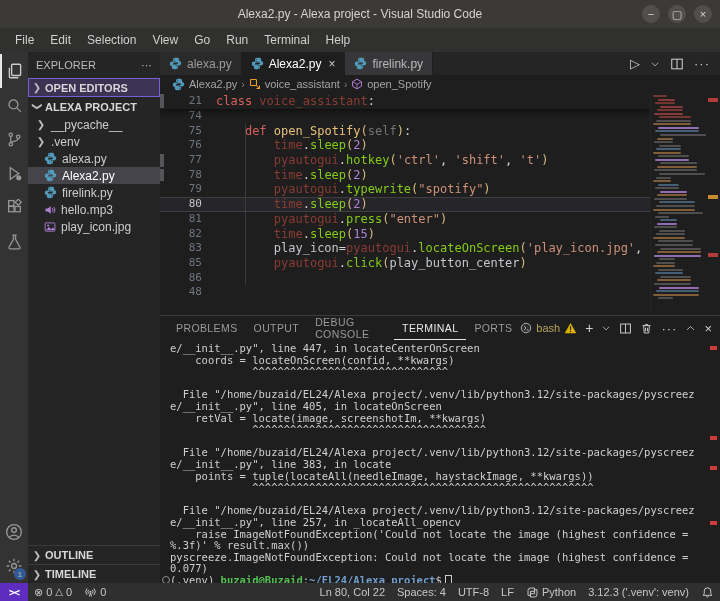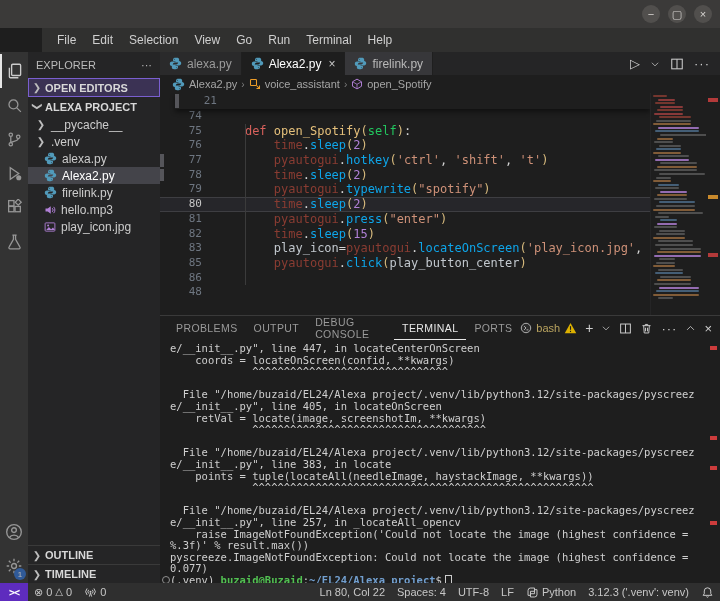--- a/index.html
+++ b/index.html
@@ -9,21 +9,21 @@
     font-family:"Liberation Sans","DejaVu Sans",sans-serif;
     background:#1e1e1e; color:#cccccc; font-size:12px;
   }
   
   .titlebar { height:28px; background:#3b3a39; display:flex; align-items:center; justify-content:center; position:relative; }
   .titlebar .title { color:#d6d3d0; font-size:12px; }
   .win-btns { position:absolute; right:8px; top:5px; display:flex; gap:8px; }
   .win-btn { width:18px; height:18px; border-radius:50%; background:#514f4d; color:#d8d5d2; font-size:11px;
              display:flex; align-items:center; justify-content:center; line-height:1; }
   
-  .menubar { height:24px; background:#30302f; display:flex; align-items:center; padding-left:8px; gap:2px;margin-left:42px; }
+  .menubar { height:24px; background:#30302f; display:flex; align-items:center; padding-left:8px; gap:2px; }
   .menu-item { padding:2px 7px; color:#cfcfcf; font-size:12px; border-radius:3px; }
   
   .main { display:flex; height:531px; }
   .activitybar { width:28px; background:#333333; display:flex; flex-direction:column; align-items:center; padding-top:2px; }
   .act-item { width:28px; height:34px; display:flex; align-items:center; justify-content:center; position:relative; opacity:.65; }
   .act-item.active { opacity:1; border-left:2px solid #e7e7e7; }
   .act-spacer { flex:1; }
   .act-badge { position:absolute; right:2px; bottom:3px; background:#2f6fce; color:#fff; font-size:8px; width:12px; height:12px;
                border-radius:50%; display:flex; align-items:center; justify-content:center; }
   
@@ -47,32 +47,32 @@
   .tab-fill { flex:1; }
   .ed-actions { display:flex; align-items:center; gap:10px; padding:0 10px; color:#cfcfcf; }
   .breadcrumb { height:18px; display:flex; align-items:center; gap:4px; padding-left:12px; font-size:11px; color:#a5a5a5; background:#1e1e1e; }
   .bc-sep { color:#7e7e7e; font-size:10px; }
   .bc-item { display:flex; align-items:center; gap:4px; }
   
   .code-area { height:222px; position:relative; background:#1e1e1e; overflow:hidden;
                font-family:"DejaVu Sans Mono","Liberation Mono",monospace; }
   .code-scroll { position:absolute; inset:0; right:70px; overflow:hidden; }
   .code-line { height:14.7px; line-height:14.7px; display:flex; white-space:pre; font-size:12px; position:relative; }
-  .code-line.sticky { height:16px; line-height:16px; background:#1e1e1e; box-shadow:0 3px 5px rgba(0,0,0,.45); position:relative; z-index:3;margin-left:15px; }
+  .code-line.sticky { height:16px; line-height:16px; background:#1e1e1e; box-shadow:0 3px 5px rgba(0,0,0,.45); position:relative; z-index:3; }
   .gut { width:56px; flex:none; text-align:right; padding-right:14px; color:#6e7681; font-size:11px; position:relative; }
   .code-line.current .gut { color:#c6c6c6; }
   .gutmark { position:absolute; left:0; top:1px; bottom:1px; width:4px; background:#55555a; }
   .ctext { white-space:pre; }
   .code-line.current { background:#26262a; }
   .code-line.current:before { content:""; position:absolute; left:0; right:0; top:0; border-top:1px solid #3e3e42; }
   .code-line.current:after  { content:""; position:absolute; left:0; right:0; bottom:0; border-bottom:1px solid #3e3e42; }
   .indent-guide { position:absolute; left:85px; top:31px; bottom:30px; width:1px; background:#3b3b3b; z-index:1; }
-  .tk-kw{color:#d8615c} .tk-fn{color:#e5c07b} .tk-mod{color:#8a3c32} .tk-meth{color:#0ea5e9}
+  .tk-kw{color:#d8615c} .tk-fn{color:#e5c07b} .tk-mod{color:#8a3c32} .tk-meth{color:#84cc16}
   .tk-str{color:#ce9178} .tk-num{color:#b180d7} .tk-var{color:#c2c8ce} .tk-p{color:#d4d4d4}
-  .tk-par{color:#d7ba7d} .tk-self{color:#22c55e}
+  .tk-par{color:#d7ba7d} .tk-self{color:#737373}
   
   .minimap { position:absolute; top:0; right:14px; width:56px; bottom:0; background:#1e1e1e; border-left:1px solid #252526; z-index:4; padding:2px 2px; }
   .mm-row { height:2px; margin-bottom:1.55px; border-radius:1px; }
   .ed-sb { position:absolute; top:0; right:0; width:14px; bottom:0; background:#1e1e1e; z-index:4; }
   .ed-sb .mark { position:absolute; left:2px; right:2px; height:4px; }
   
   .panel { height:268px; background:#1e1e1e; border-top:1px solid #3a3a3a; display:flex; flex-direction:column; position:relative; }
   .panel-header { height:24px; display:flex; align-items:center; padding:0 8px; }
   .ptab { font-size:10.5px; letter-spacing:.4px; color:#9a9a9a; padding:0 8px; height:100%; display:flex; align-items:center; }
   .ptab.active { color:#e7e7e7; border-bottom:1px solid #e7e7e7; }
@@ -95,20 +95,21 @@
   .sb-fill { flex:1; }
   .icon { display:inline-flex; align-items:center; justify-content:center; line-height:1; }
   svg { display:block; }
 </style>
 </head>
 <body>
 
 <div id="window">
 
   <div class="titlebar">
+    <span class="title">Alexa2.py - Alexa project - Visual Studio Code</span>
     <div class="win-btns">
       <span class="win-btn">−</span>
       <span class="win-btn">▢</span>
       <span class="win-btn">×</span>
     </div>
   </div>
 
   <div class="menubar" id="menubar">
       <span class="menu-item">File</span>
       <span class="menu-item">Edit</span>
@@ -357,21 +358,21 @@
                 <path d="M2.5 5.2 8 8.4l5.5-3.2M8 8.4V14" stroke="#b180d7" stroke-width="1.1" fill="none"></path>
               </svg>
             </span>
             <span>open_Spotify</span>
           </span>
         </div>
 
       <div class="code-area">
         <div class="indent-guide"></div>
         <div class="code-scroll" id="code">
-            <div class="code-line sticky"><span class="gut">21<span class="gutmark"></span></span></div>
+            <div class="code-line sticky"><span class="gut">21<span class="gutmark"></span></span><span class="ctext"><span class="tk-kw">class</span><span class="tk-p"> </span><span class="tk-mod">voice_assistant</span><span class="tk-p">:</span></span></div>
             <div class="code-line"><span class="gut">74</span><span class="ctext"></span></div>
             <div class="code-line"><span class="gut">75</span><span class="ctext"><span class="tk-p">    </span><span class="tk-kw">def</span><span class="tk-p"> </span><span class="tk-fn">open_Spotify</span><span class="tk-par">(</span><span class="tk-self">self</span><span class="tk-par">)</span><span class="tk-p">:</span></span></div>
             <div class="code-line"><span class="gut">76</span><span class="ctext"><span class="tk-p">        </span><span class="tk-mod">time</span><span class="tk-p">.</span><span class="tk-meth">sleep</span><span class="tk-par">(</span><span class="tk-num">2</span><span class="tk-par">)</span></span></div>
             <div class="code-line"><span class="gut">77<span class="gutmark"></span></span><span class="ctext"><span class="tk-p">        </span><span class="tk-mod">pyautogui</span><span class="tk-p">.</span><span class="tk-meth">hotkey</span><span class="tk-par">(</span><span class="tk-str">'ctrl'</span><span class="tk-p">, </span><span class="tk-str">'shift'</span><span class="tk-p">, </span><span class="tk-str">'t'</span><span class="tk-par">)</span></span></div>
             <div class="code-line"><span class="gut">78<span class="gutmark"></span></span><span class="ctext"><span class="tk-p">        </span><span class="tk-mod">time</span><span class="tk-p">.</span><span class="tk-meth">sleep</span><span class="tk-par">(</span><span class="tk-num">2</span><span class="tk-par">)</span></span></div>
             <div class="code-line"><span class="gut">79</span><span class="ctext"><span class="tk-p">        </span><span class="tk-mod">pyautogui</span><span class="tk-p">.</span><span class="tk-meth">typewrite</span><span class="tk-par">(</span><span class="tk-str">"spotify"</span><span class="tk-par">)</span></span></div>
             <div class="code-line current"><span class="gut">80</span><span class="ctext"><span class="tk-p">        </span><span class="tk-mod">time</span><span class="tk-p">.</span><span class="tk-meth">sleep</span><span class="tk-par">(</span><span class="tk-num">2</span><span class="tk-par">)</span></span></div>
             <div class="code-line"><span class="gut">81</span><span class="ctext"><span class="tk-p">        </span><span class="tk-mod">pyautogui</span><span class="tk-p">.</span><span class="tk-meth">press</span><span class="tk-par">(</span><span class="tk-str">"enter"</span><span class="tk-par">)</span></span></div>
             <div class="code-line"><span class="gut">82</span><span class="ctext"><span class="tk-p">        </span><span class="tk-mod">time</span><span class="tk-p">.</span><span class="tk-meth">sleep</span><span class="tk-par">(</span><span class="tk-num">15</span><span class="tk-par">)</span></span></div>
             <div class="code-line"><span class="gut">83</span><span class="ctext"><span class="tk-p">        </span><span class="tk-var">play_icon</span><span class="tk-p">=</span><span class="tk-mod">pyautogui</span><span class="tk-p">.</span><span class="tk-meth">locateOnScreen</span><span class="tk-par">(</span><span class="tk-str">'play_icon.jpg'</span><span class="tk-p">, </span><span class="tk-meth">confid</span></span></div>

